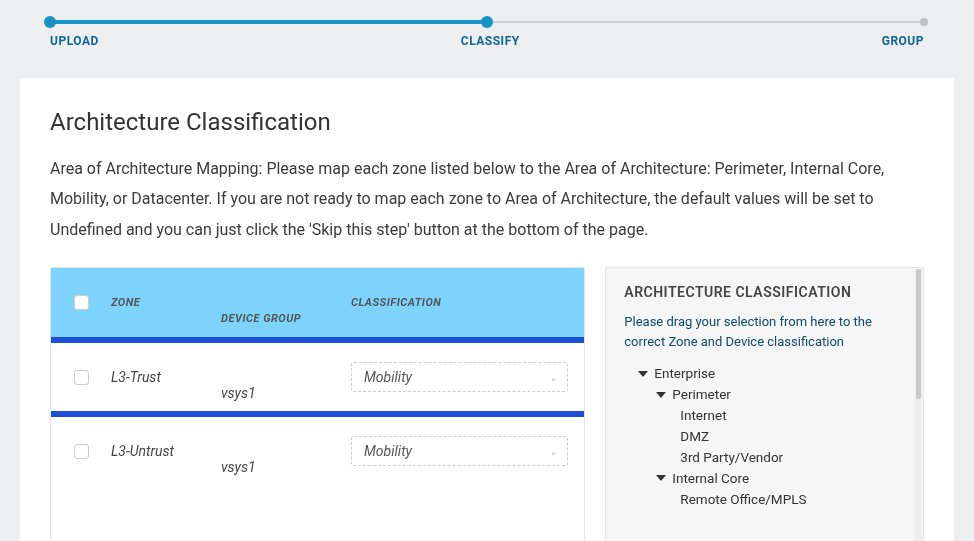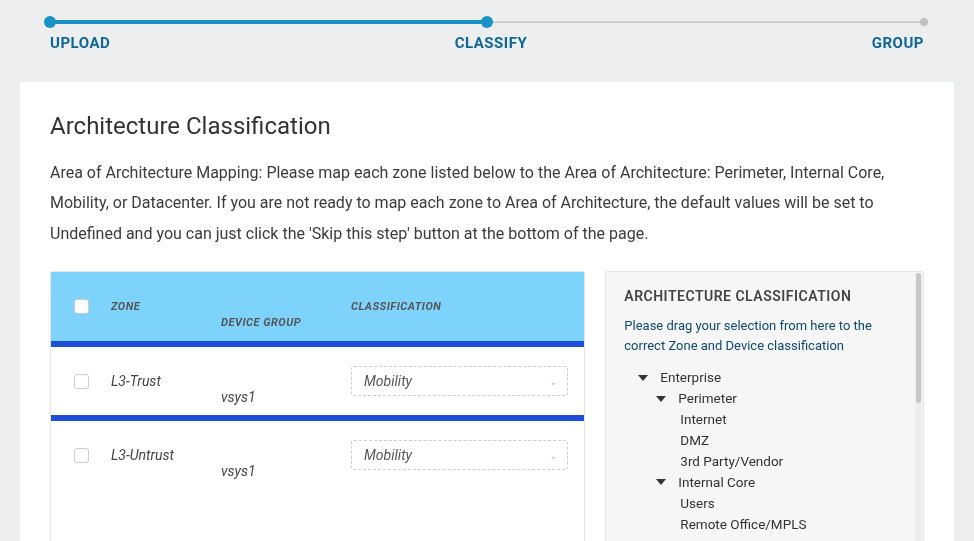--- a/index.html
+++ b/index.html
@@ -45,21 +45,21 @@
       transform: translateX(-50%);
     }
     .dot.active { background: #1792c7; }
     .dot.inactive { background: #c0c0c0; top:-2px; width:8px; height:8px; }
     .dot1 { left: 0%; }
     .dot2 { left: 50%; }
     .dot3 { left: 100%; }
     .stepper-labels {
       display: flex;
       justify-content: flex-end;
-      font-size: 15px;
+      font-size: 12px;
       font-weight: 700;
       letter-spacing: 0.5px;
       color: #0f6796;
     }
     .stepper-labels span:nth-child(1){ text-align:left; }
     .stepper-labels span:nth-child(2){ text-align:center; flex:1; }
     .stepper-labels span:nth-child(3){ text-align:right; }
 
     .card {
       background: #fff;
@@ -191,21 +191,21 @@
       display:inline-block;
       width: 0; height: 0;
       border-left: 5px solid transparent;
       border-right: 5px solid transparent;
       border-top: 6px solid #333;
       margin-right: 6px;
     }
     .ind1 { padding-left: 14px; }
     .ind2 { padding-left: 32px; }
     .ind3 { padding-left: 56px; }
-    .tree-item.node { cursor: pointer; gap: 6px; }
+    .tree-item.node { cursor: pointer; }
   </style>
 </head>
 <body>
 
 <div class="stepper">
   <div class="stepper-track">
     <div class="track-line"></div>
     <div class="track-fill"></div>
     <div class="dot active dot1"></div>
     <div class="dot active dot2"></div>
@@ -276,19 +276,18 @@
             <span class="caret"></span>
             <span>Perimeter</span>
           </div>
         <div class="tree-item ind3">Internet</div>
         <div class="tree-item ind3">DMZ</div>
         <div class="tree-item ind3">3rd Party/Vendor</div>
         <div class="tree-item node ind2">
             <span class="caret"></span>
             <span>Internal Core</span>
           </div>
-        <div class="tree-item ind3">Users</div>
         <div class="tree-item ind3">Remote Office/MPLS</div>
       </div>
     </div>
 
   </div>
 </div>
 
 </body></html>

